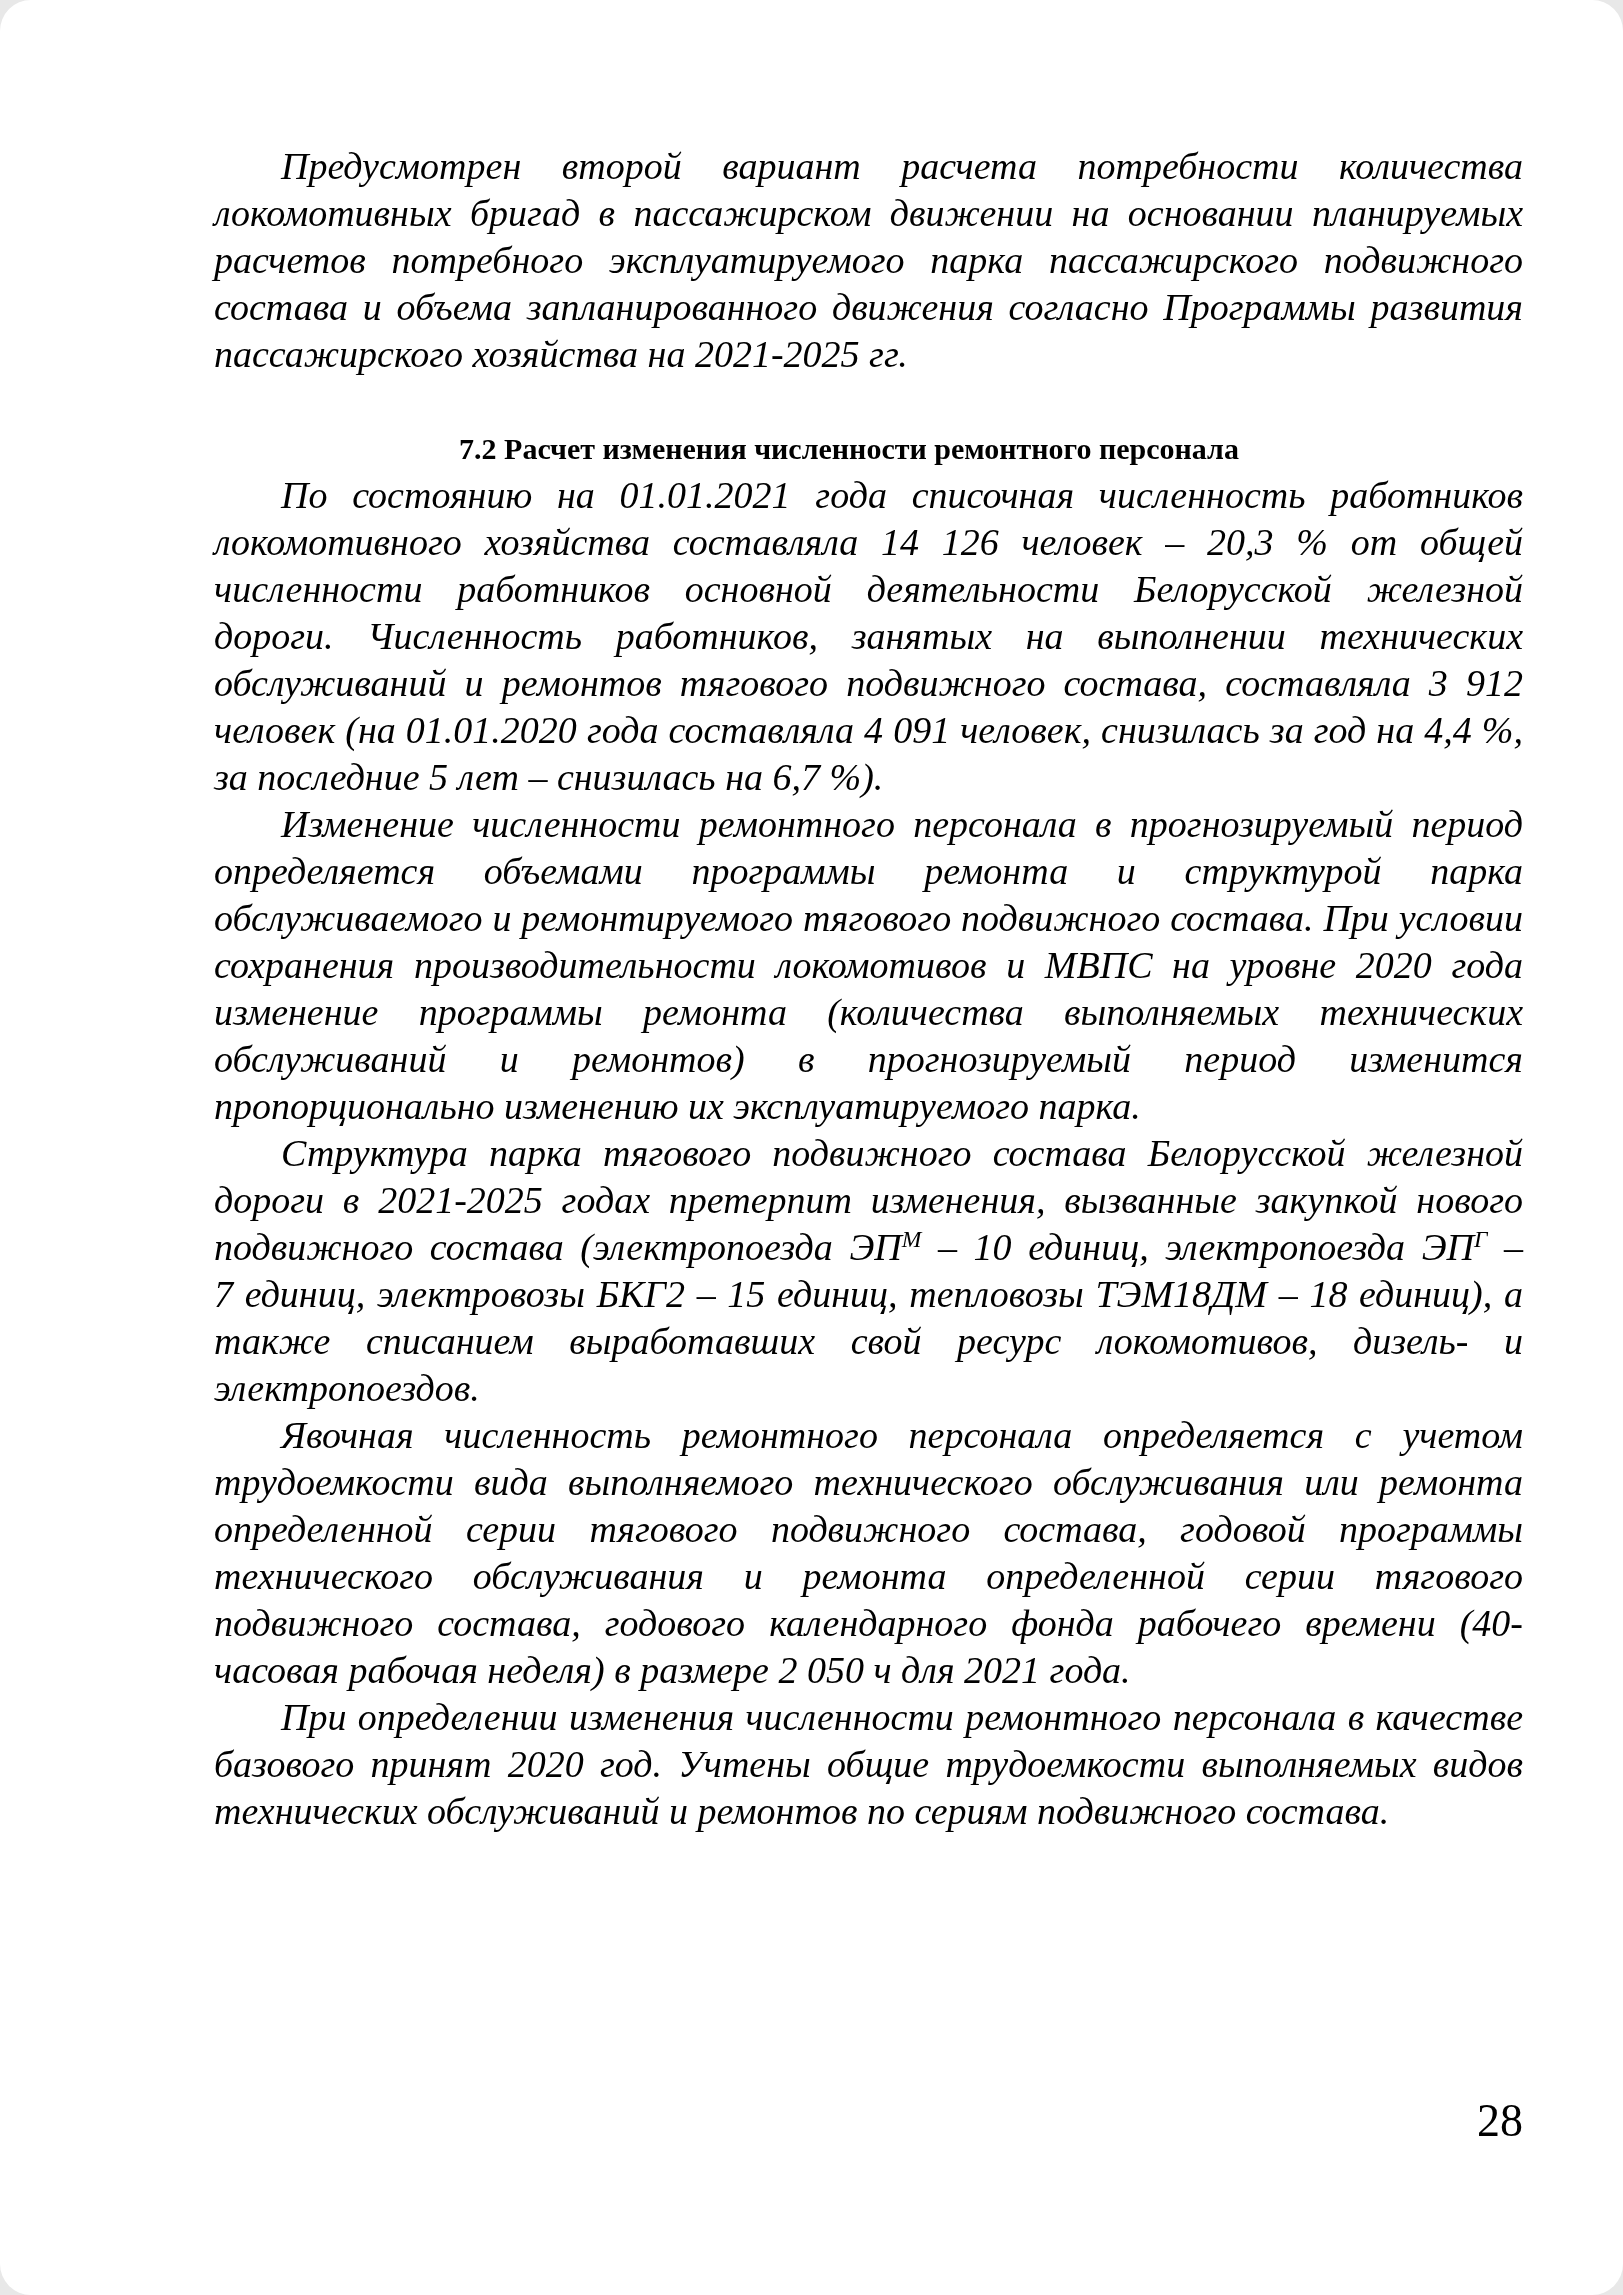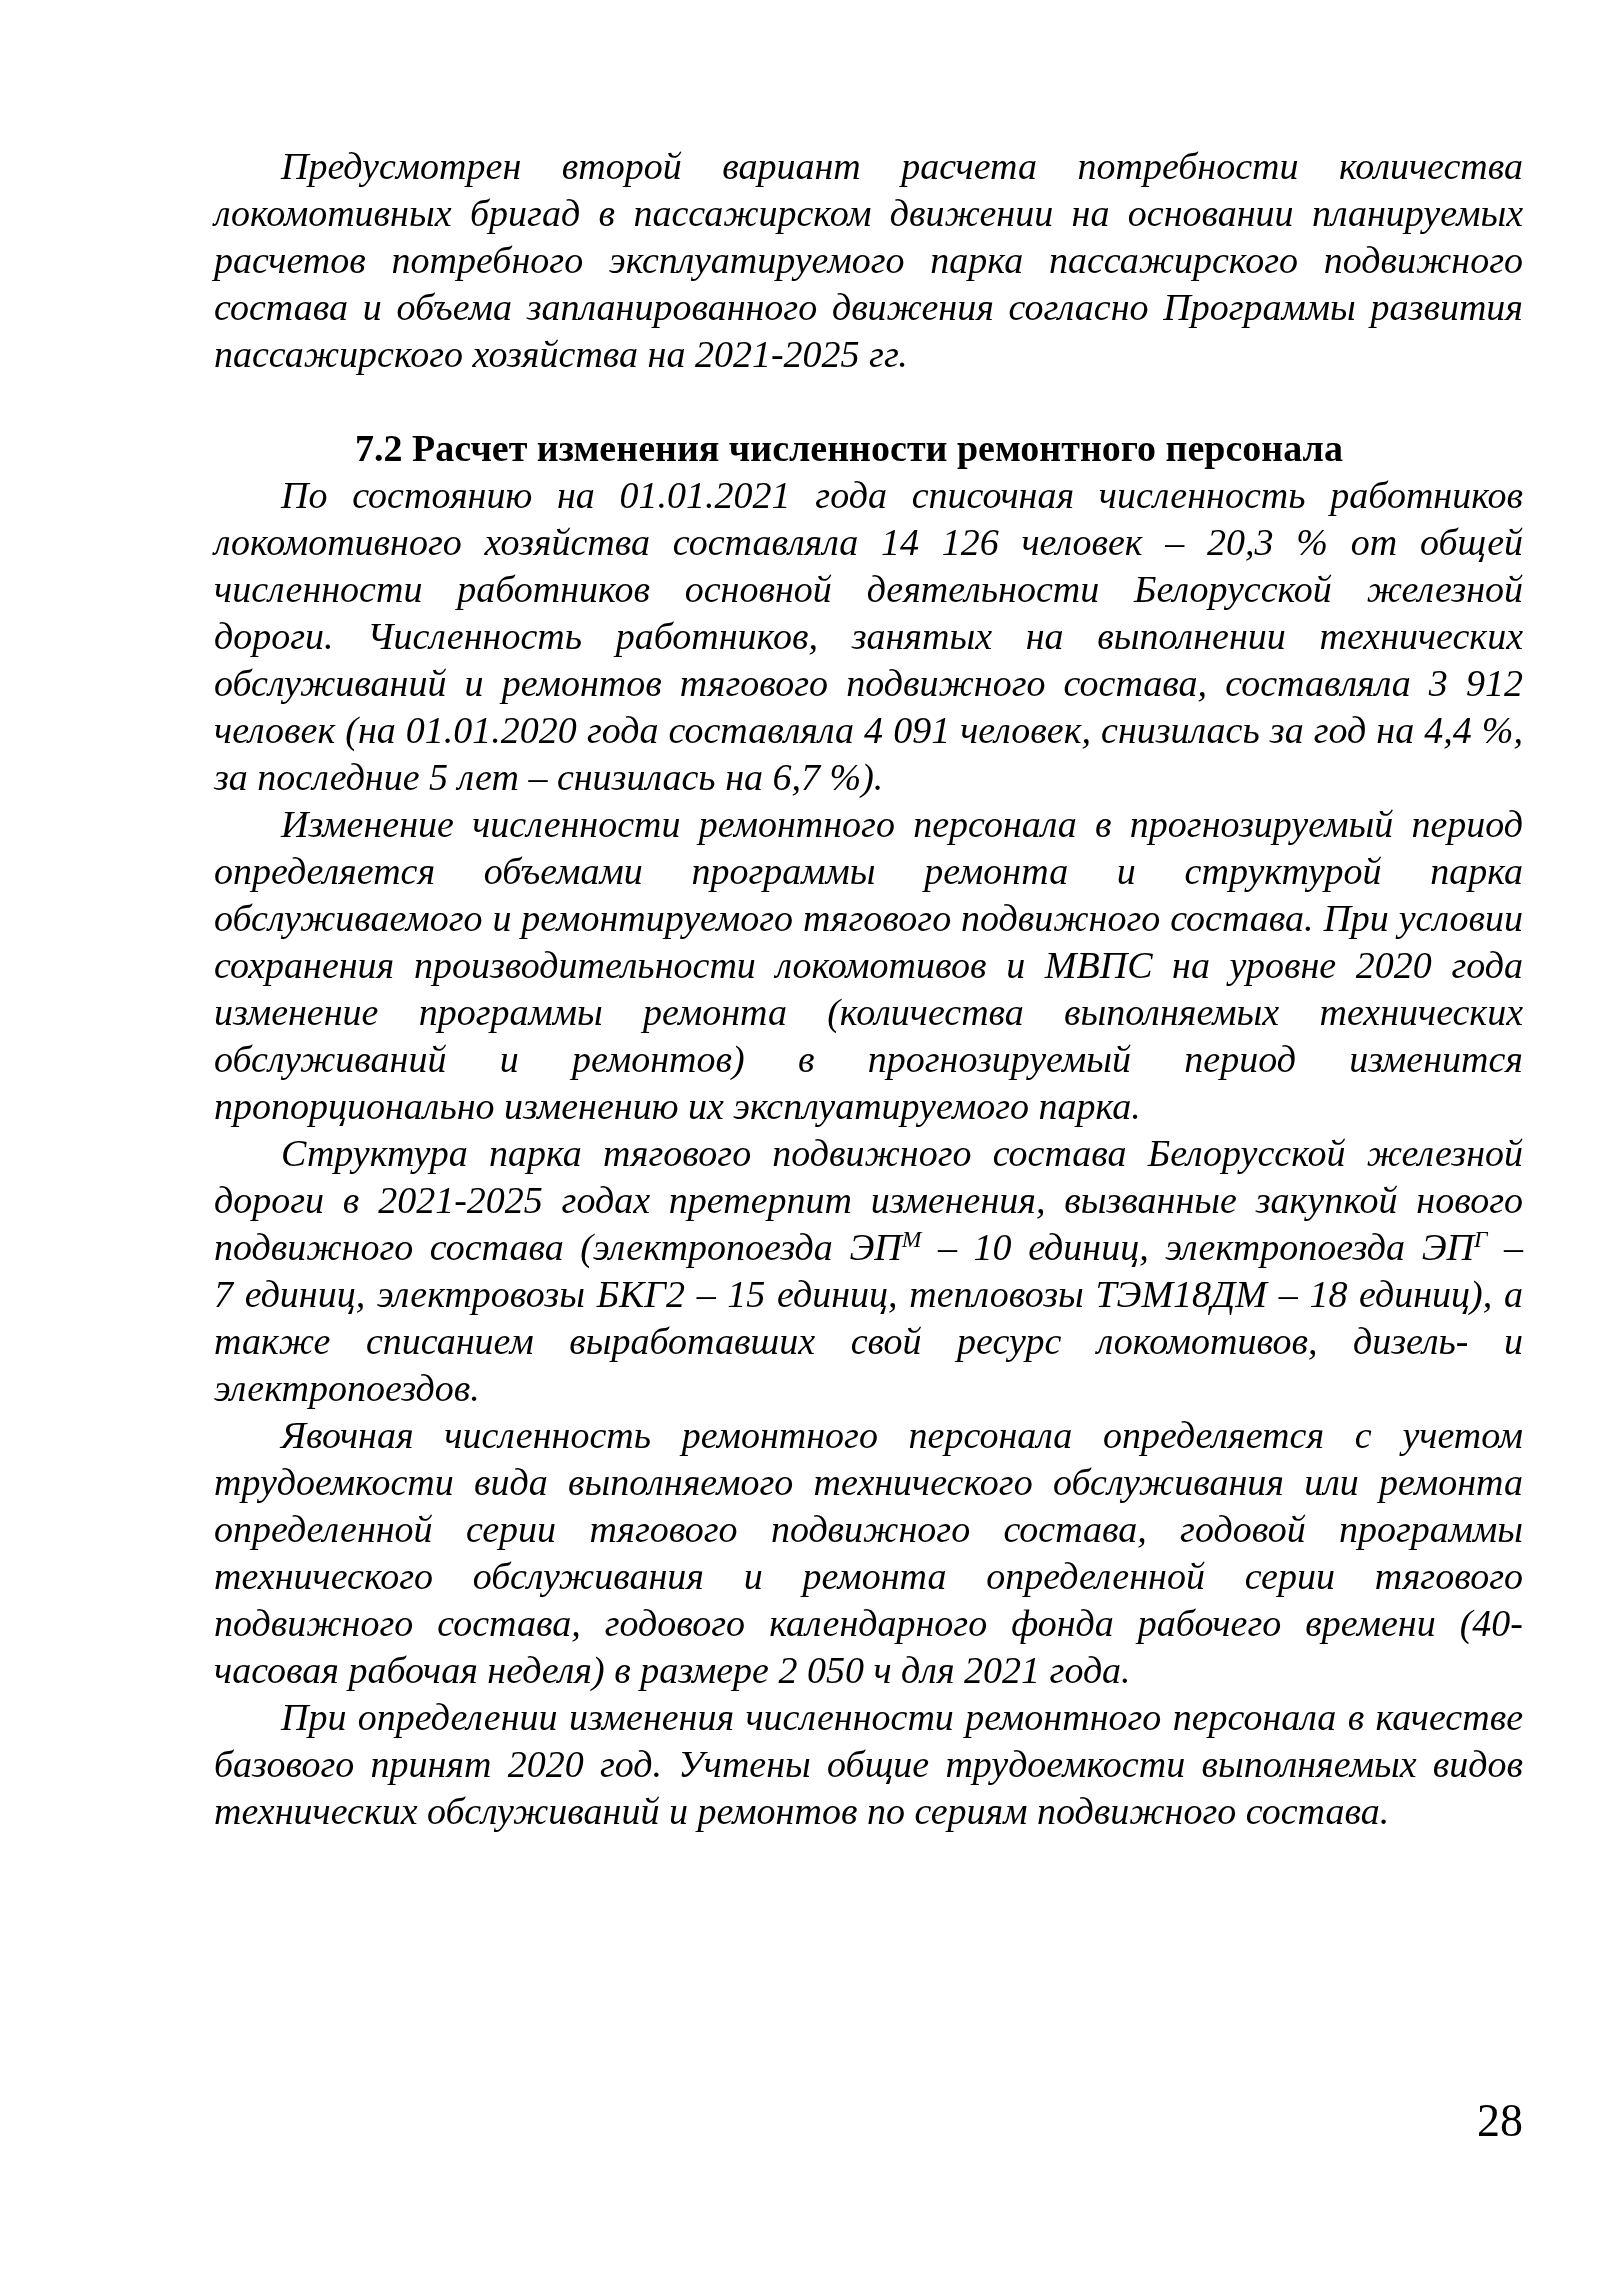--- a/index.html
+++ b/index.html
@@ -9,20 +9,21 @@
   }
   .page {
     position: relative;
     width: 1623px;
     height: 2295px;
     margin: 0 auto;
     background: #ffffff;
     color: #000000;
     font-family: "Liberation Serif", "DejaVu Serif", serif;
     overflow: hidden;
+    border-radius: 31px;
   }
   .content {
     position: absolute;
     left: 214px;
     top: 143px;
     width: 1309px;
     font-size: 38px;
     line-height: 47px;
   }
   .content p {
@@ -30,21 +31,21 @@
     text-align: justify;
     text-indent: 67px;
     font-style: italic;
   }
   p.intro {
     font-style: italic;
   }
   h2.heading {
     margin: 47px 39px 0 0;
     padding: 0;
-    font-size: 38px;
+    font-size: 30px;
     line-height: 47px;
     font-weight: bold;
     text-align: center;
     text-indent: 0;
   }
   sup.series-mark {
     font-size: 0.62em;
     line-height: 0;
     vertical-align: baseline;
     position: relative;

